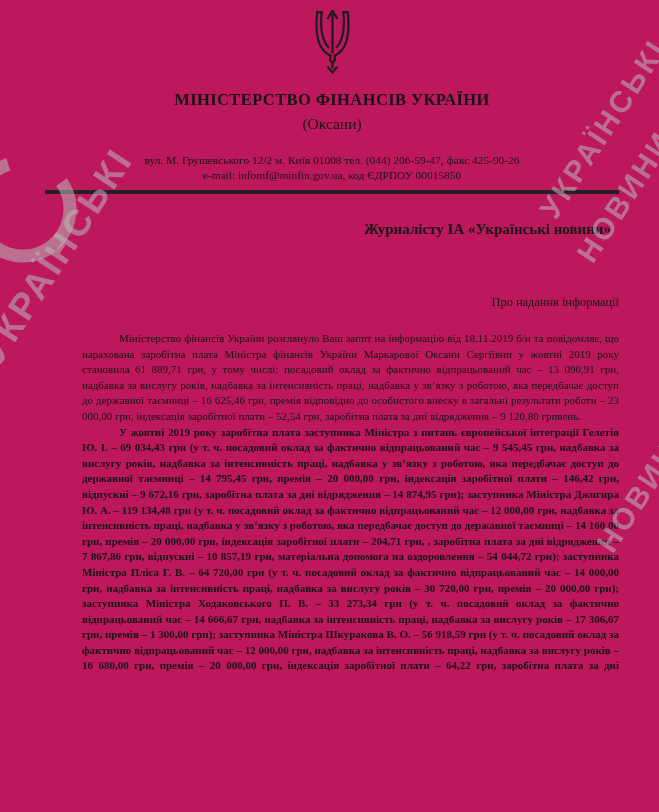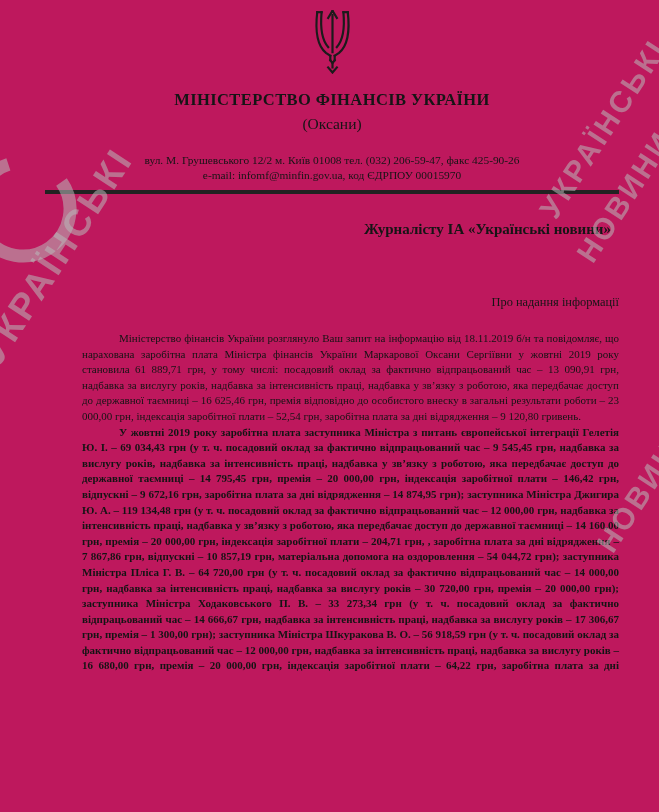--- a/index.html
+++ b/index.html
@@ -122,22 +122,22 @@
         <path d="M51 3 H45"></path>
         <path d="M27 63 V69 M33 63 V69"></path>
         <path d="M27 69 L30 73 L33 69"></path>
         <path d="M30 73 V79"></path>
         <path d="M24 79 L30 86 L36 79"></path>
       </svg>
     </div>
 
     <div class="ministry">МІНІСТЕРСТВО ФІНАНСІВ УКРАЇНИ</div>
     <div class="shortname">(Оксани)</div>
-    <div class="addr first">вул. М. Грушевського 12/2  м. Київ 01008  тел. (032) 206-59-47,  факс  425-90-26</div>
-    <div class="addr">e-mail: infomf@minfin.gov.ua,  код  ЄДРПОУ 00015970</div>
+    <div class="addr first">вул. М. Грушевського 12/2  м. Київ 01008  тел. (044) 206-59-47,  факс  425-90-26</div>
+    <div class="addr">e-mail: infomf@minfin.gov.ua,  код  ЄДРПОУ 00015850</div>
 
     <div class="rule rule1"></div>
 
 
     <div class="rule"></div>
 
     <div class="addressee">Журналісту ІА «Українські новини»</div>
 
     <div class="subject">Про надання інформації</div>
 

